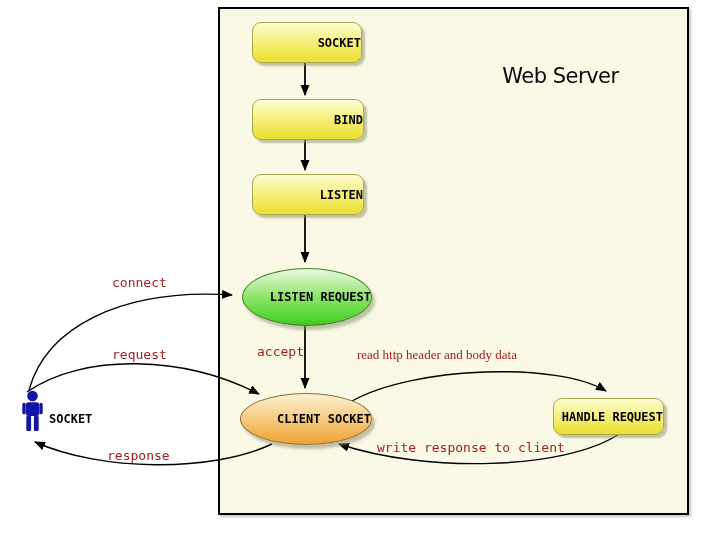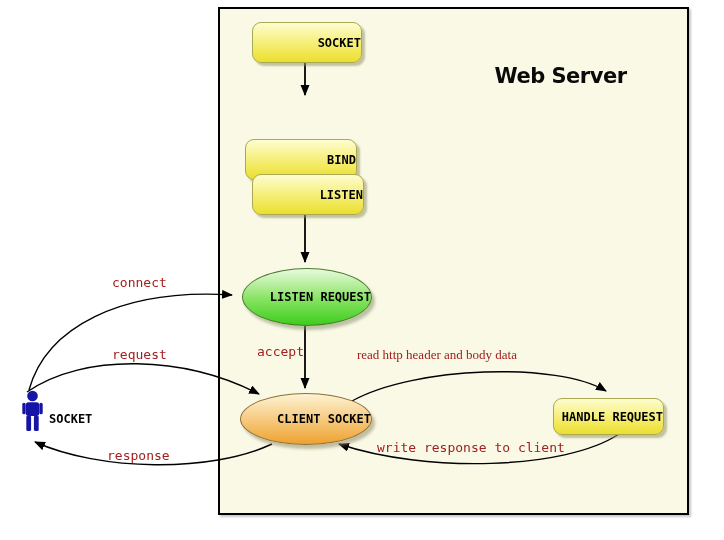--- a/index.html
+++ b/index.html
@@ -8,21 +8,21 @@
     font-family:"DejaVu Sans Mono", monospace;
   }
   #server-box{
     position:absolute;left:218px;top:7px;width:467px;height:504px;
     background:#f9f9e6;border:2.5px solid #000000;
     box-shadow:2px 2px 2px rgba(130,130,130,.45);
   }
   #server-title{
     position:absolute;left:468px;top:64px;width:185px;text-align:center;
     font-family:"DejaVu Sans", "Liberation Sans", sans-serif;
-    font-weight:bold;font-size:21px;color:#0a0a0a;letter-spacing:-0.5px;
+    font-weight:normal;font-size:21px;color:#0a0a0a;letter-spacing:-0.5px;
   }
   .node{
     position:absolute;display:flex;align-items:center;justify-content:flex-end;
     font-weight:bold;font-size:12px;color:#000000;white-space:nowrap;
   }
   .process{
     background:linear-gradient(180deg,#fdfdd0 0%,#f6ef7a 50%,#ebdf2e 100%);
     border:1.5px solid #a9a953;border-radius:9px;
     box-shadow:3px 3px 2px rgba(150,150,105,.55);
   }
@@ -31,21 +31,21 @@
     background:linear-gradient(180deg,#e9fadf 0%,#8ae465 52%,#3ecd1d 100%);
     border:1.5px solid #4d7a2e;
     box-shadow:3px 4px 3px rgba(140,150,110,.55);
   }
   .orange{
     background:linear-gradient(180deg,#fdf3d3 0%,#f6c97e 52%,#eea231 100%);
     border:1.5px solid #8d7136;
     box-shadow:3px 4px 3px rgba(150,140,105,.55);
   }
   #node-socket{left:252px;top:22px;width:108px;height:39px;}
-  #node-bind{left:245px;top:99px;width:110px;height:39px;margin-top:40px;}
+  #node-bind{left:252px;top:99px;width:110px;height:39px;}
   #node-listen{left:252px;top:174px;width:110px;height:39px;}
   #node-listen-socket{left:242px;top:268px;width:128px;height:56px;}
   #node-client-socket{left:240px;top:393px;width:130px;height:50px;}
   #node-handle-request{left:553px;top:398px;width:109px;height:35px;}
   .edge-label{
     position:absolute;font-size:13px;color:#a32020;white-space:nowrap;
   }
   #label-connect{left:112px;top:275px;}
   #label-request{left:112px;top:347px;}
   #label-response{left:107px;top:448px;}

